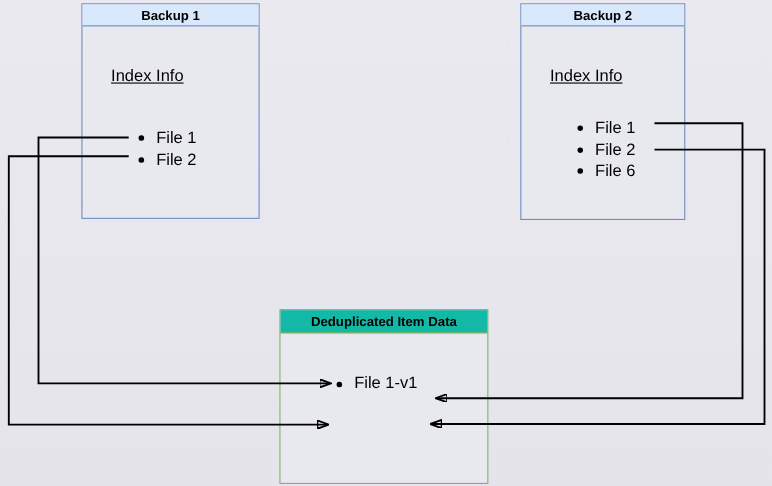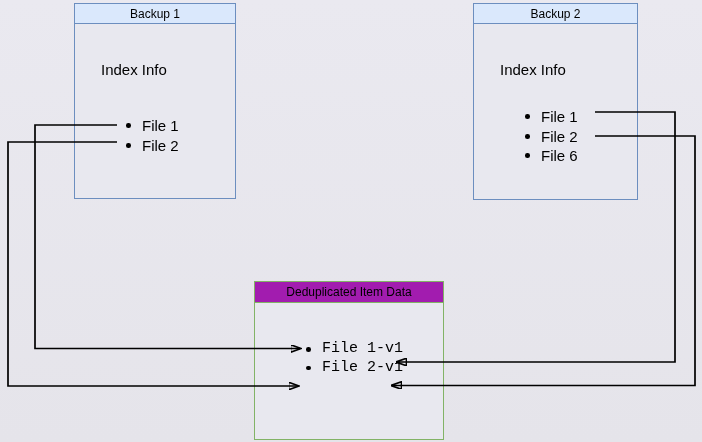--- a/index.html
+++ b/index.html
@@ -8,43 +8,43 @@
     background:linear-gradient(#eae9f0, #e5e4ea);
     font-family:"Liberation Sans", sans-serif; color:#000;
   }
   .box {
     position:absolute; box-sizing:border-box; background:#e8e8ef; z-index:1;
   }
   .box.blue  { border:1.5px solid #6c8ebf; }
   .box.green { border:1.5px solid #82b366; }
   .box-header {
     box-sizing:border-box; display:flex; align-items:center; justify-content:center;
-    font-weight:normal; font-size:12px;text-align:center;
+    font-weight:bold; font-size:12px;text-align:center;
   }
   .blue  .box-header { height:20px; background:#dae8fc; border-bottom:1.5px solid #6c8ebf; }
-  .green .box-header { height:21px; background:#a21caf; border-bottom:1.5px solid #82b366; }
+  .green .box-header { height:21px; background:#14b8a6; border-bottom:1.5px solid #82b366; }
 
   #backup1 { left:74px;  top:3px;   width:162px; height:196px; }
-  #backup2 { left:473px; top:3px;   width:165px; height:197px; }
+  #backup2 { left:473px; top:3px;   width:150px; height:197px; }
   #dedup   { left:254px; top:281px; width:190px; height:159px; }
 
   .index-label {
-    position:absolute; left:26px; top:57px; font-size:15px; line-height:18px;
+    position:absolute; left:26px; top:57px; font-size:15px; line-height:18px;text-decoration:underline;
   }
   ul.file-list {
     position:absolute; margin:0; padding:0; list-style:none; font-size:15px;
   }
   ul.file-list li { position:relative; padding-left:16px; line-height:19.5px; white-space:nowrap; }
   ul.file-list li::before {
     content:""; position:absolute; left:0; top:50%; margin-top:-2.3px;
     width:4.6px; height:4.6px; border-radius:50%; background:#000;
   }
   #backup1 .file-list { left:51px; top:112px; }
   #backup2 .file-list { left:51px; top:103px; }
-  #dedup   .file-list { left:51px; top:58px;font-family:Liberation Mono, monospace; }
+  #dedup   .file-list { left:51px; top:58px; }
   #dedup   .file-list li { line-height:18.6px; }
 
   svg.connector-layer {
     position:absolute; left:0; top:0; width:702px; height:442px;
     z-index:5; pointer-events:none;
   }
   svg.connector-layer path {
     fill:none; stroke:#000; stroke-width:1.7px; stroke-linejoin:miter;
   }
 </style>
@@ -73,21 +73,20 @@
     <li>File 6</li>
   </ul>
 </div>
 
 <div class="box green" id="dedup">
   <div class="box-header">
     <span>Deduplicated Item Data</span>
   </div>
   <ul class="file-list">
     <li>File 1-v1</li>
-    <li>File 2-v1</li>
   </ul>
 </div>
 
 <svg class="connector-layer" viewBox="0 0 702 442" xmlns="http://www.w3.org/2000/svg">
   <defs>
     <marker id="arrow" markerUnits="userSpaceOnUse" markerWidth="11" markerHeight="8" refX="9.5" refY="3.75" orient="auto">
       <path d="M0,0 L10.5,3.75 L0,7.5 Z" fill="#000" stroke="none"></path>
     </marker>
   </defs>
   <path d="M117,125 H35 V348.5 H300" marker-end="url(#arrow)"></path>

